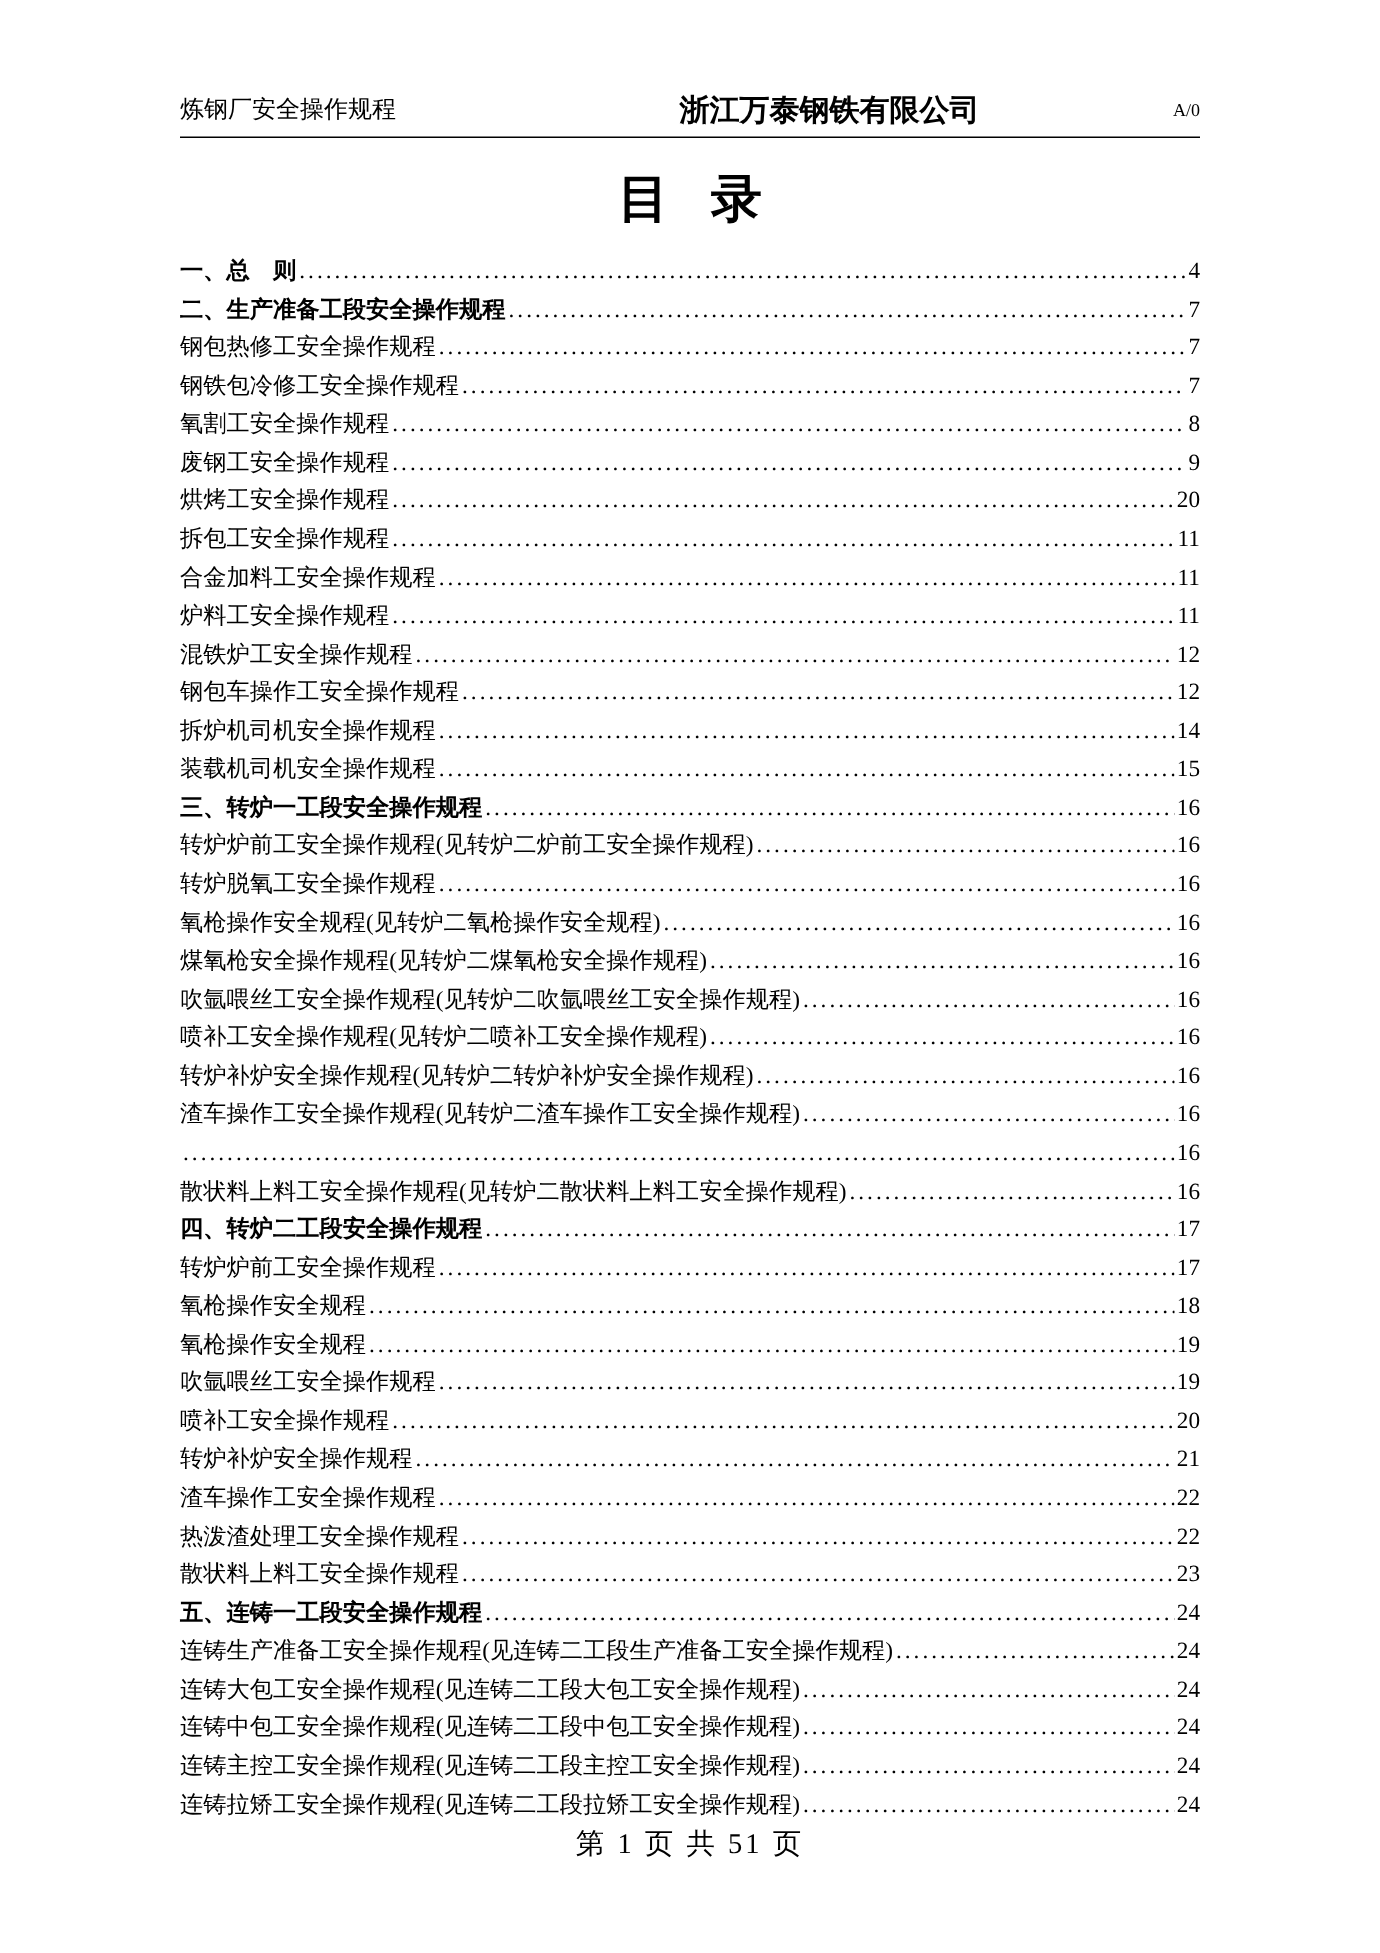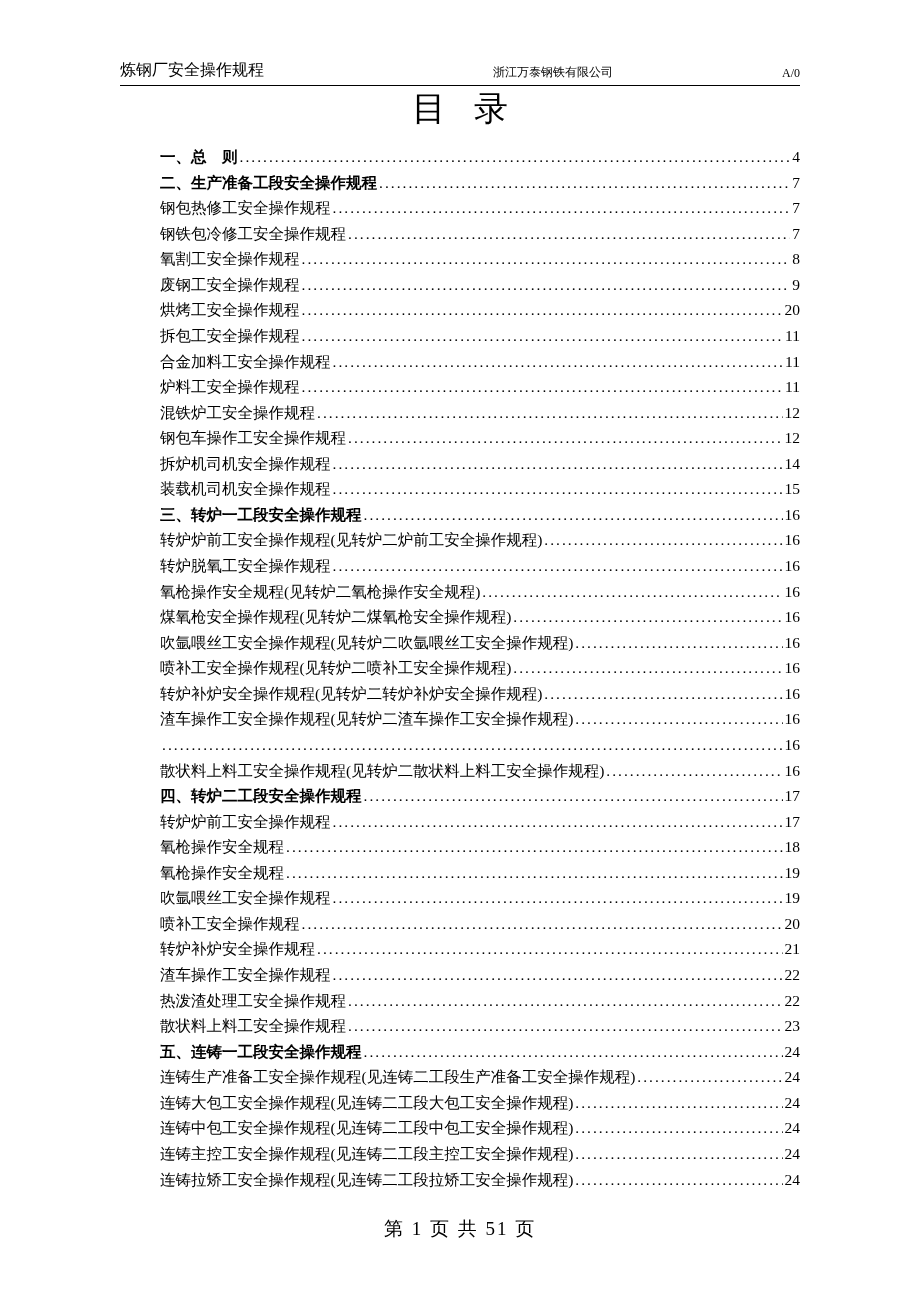--- a/index.html
+++ b/index.html
@@ -15,54 +15,55 @@
       width: 920px;
       height: 1302px;
       position: relative;
     }
     .page-content {
       padding: 60px 120px 40px 120px;
     }
     .header-row {
       display: flex;
       justify-content: space-between;
-      align-items: flex-end;
+      align-items: center;
       padding-bottom: 4px;
       border-bottom: 1.5px solid #000;
+      margin-bottom: 18px;
     }
     .header-left {
       font-size: 16px;
     }
     .header-center {
-      font-size: 12px;
+      font-size: 20px;
       text-align: center;
       flex-grow: 1;
       padding-left: 60px;
+      font-weight: bold;
     }
     .header-right {
       font-size: 12px;
     }
     .toc-title {
       text-align: center;
       font-size: 34px;
-      font-weight: normal;
+      font-weight: bold;
       letter-spacing: 28px;
       margin-bottom: 12px;
       padding-left: 28px;
     }
     .toc-list {
       list-style: none;
     }
     .toc-item {
       display: flex;
       align-items: baseline;
       line-height: 1.65;
       font-size: 15.5px;
       white-space: nowrap;
-      margin-left: 40px;
     }
     .toc-text {
       flex-shrink: 0;
     }
     .toc-text.bold {
       font-weight: bold;
     }
     .toc-dots {
       flex-grow: 1;
       overflow: hidden;

